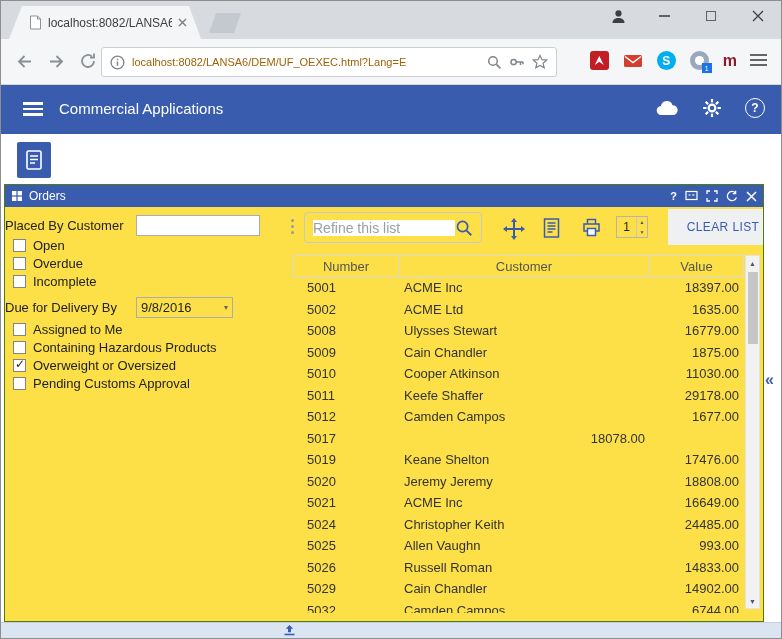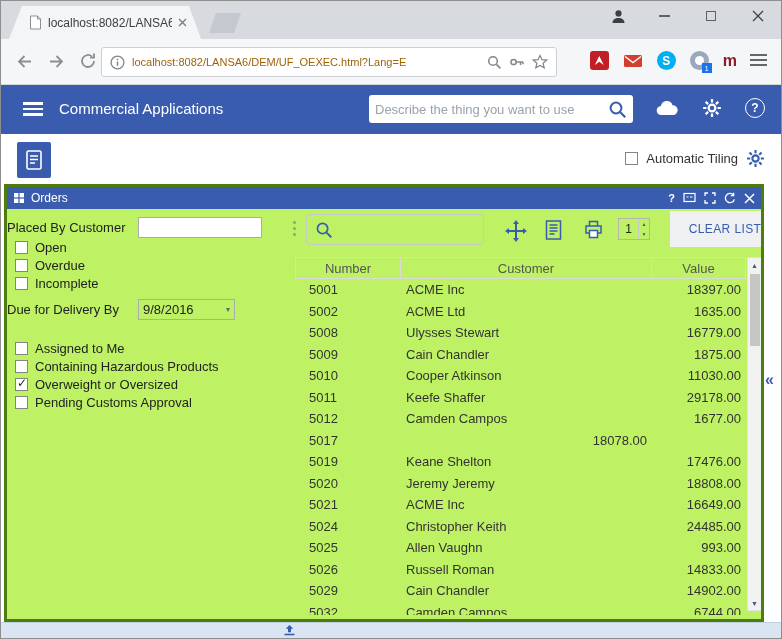--- a/index.html
+++ b/index.html
@@ -58,21 +58,21 @@
   .subbar{position:absolute;top:133px;left:0;width:100%;height:50px;background:#fff}
   .appmenu-btn{position:absolute;left:16px;top:8px;width:34px;height:36px;background:var(--accent);border-radius:2px;
                display:flex;align-items:center;justify-content:center}
   .tiling{position:absolute;right:16px;top:15px;display:flex;align-items:center;gap:8px;font-size:13px;color:#333}
 
   
   .cb{display:inline-block;width:13px;height:13px;border:1px solid #848484;background:#fff;position:relative;flex:none}
   .cb.checked::after{content:"\2713";position:absolute;left:1px;top:-3px;font-size:12px;font-weight:bold;color:#222}
 
   
-  .window{position:absolute;left:3px;top:183px;width:760px;height:438px;border:3px solid #4d7c0f;background:#bef264}
+  .window{position:absolute;left:3px;top:183px;width:760px;height:438px;border:1px solid #4d7c0f;background:#fde047}
   .titlebar{height:22px;background:var(--accent);display:flex;align-items:center;gap:6px;padding:0 6px}
   .titlebar .wtitle{color:#fff;font-size:12px}
   .tb-icons{margin-left:auto;display:flex;gap:8px;align-items:center}
   .tb-help{color:#fff;font-size:11px;font-weight:bold}
   .winbody{position:relative;height:414px;overflow:hidden}
 
   
   .filters{position:absolute;left:0;top:0;width:280px;height:100%;font-size:13px;color:#222}
   .frow-label{position:absolute;left:0}
   .txtbox{position:absolute;border:1px solid #a9adb3;background:#fff;height:21px;font-size:13px;color:#222;
@@ -227,29 +227,20 @@
       </span>
   </div>
 
   <div class="appbar">
     <span class="bars">
         <span></span>
         <span></span>
         <span></span>
       </span>
     <span class="app-title">Commercial Applications</span>
-    <div class="app-search">
-      <input type="text" placeholder="Describe the thing you want to use" style="">
-      <span>
-        <svg width="19" height="19" viewBox="0 0 19 19">
-            <circle cx="8" cy="8" r="5.4" fill="none" stroke="#3a5caf" stroke-width="2"></circle>
-            <path d="M12.2 12.2l5 5" stroke="#3a5caf" stroke-width="2.2"></path>
-          </svg>
-      </span>
-    </div>
     <div class="appbar-icons">
       <span>
         <svg width="24" height="18" viewBox="0 0 24 18">
             <path d="M6.5 16a4.5 4.5 0 0 1-.6-9A6 6 0 0 1 17.5 6.2 4 4 0 0 1 18 16z" fill="#fff"></path>
           </svg>
       </span>
       <span>
         <svg width="20" height="20" viewBox="0 0 18 18">
             <circle cx="9" cy="9" r="3" fill="none" stroke="#fff" stroke-width="2"></circle>
             <path d="M9 1v3M9 14v3M1 9h3M14 9h3M3.3 3.3l2.2 2.2M12.5 12.5l2.2 2.2M14.7 3.3l-2.2 2.2M5.5 12.5l-2.2 2.2" stroke="#fff" stroke-width="2"></path>
@@ -259,30 +250,20 @@
     </div>
   </div>
 
   <div class="subbar">
     <span class="appmenu-btn">
       <svg width="20" height="22" viewBox="0 0 20 22">
           <rect x="3" y="2" width="14" height="18" rx="1.5" fill="none" stroke="#fff" stroke-width="1.6"></rect>
           <path d="M6 7h8M6 10.5h8M6 14h5" stroke="#fff" stroke-width="1.6"></path>
         </svg>
     </span>
-    <div class="tiling">
-      <span class="cb"></span>
-      <span>Automatic Tiling</span>
-      <span>
-        <svg width="19" height="19" viewBox="0 0 18 18">
-            <circle cx="9" cy="9" r="3" fill="none" stroke="#3a5caf" stroke-width="2"></circle>
-            <path d="M9 1v3M9 14v3M1 9h3M14 9h3M3.3 3.3l2.2 2.2M12.5 12.5l2.2 2.2M14.7 3.3l-2.2 2.2M5.5 12.5l-2.2 2.2" stroke="#3a5caf" stroke-width="2"></path>
-          </svg>
-      </span>
-    </div>
   </div>
 
   <div class="window">
     <div class="titlebar">
       <span>
         <svg width="12" height="12" viewBox="0 0 12 12">
             <rect x="1" y="1" width="4.4" height="4.4" fill="#fff"></rect>
             <rect x="6.6" y="1" width="4.4" height="4.4" fill="#fff"></rect>
             <rect x="1" y="6.6" width="4.4" height="4.4" fill="#fff"></rect>
             <rect x="6.6" y="6.6" width="4.4" height="4.4" fill="#fff"></rect>
@@ -339,21 +320,21 @@
               <span>Incomplete</span>
             </div>
           </div>
 
         <span class="frow-label" style="top:93px">Due for Delivery By</span>
         <div class="datebox">
           <span>9/8/2016</span>
           <span class="caret">▾</span>
         </div>
 
-        <div style="position:absolute;left:8px;top:130px">
+        <div style="position:absolute;left:8px;top:113px">
 
             <div class="cbrow">
               <span class="cb"></span>
               <span>Assigned to Me</span>
             </div>
 
             <div class="cbrow">
               <span class="cb"></span>
               <span>Containing Hazardous Products</span>
             </div>
@@ -371,20 +352,21 @@
       </div>
 
       <div class="listpanel">
         <span class="drag-dots">
             <i></i>
             <i></i>
             <i></i>
           </span>
 
         <div class="refine">
+          <input type="text" placeholder="Refine this list" style="">
           <span>
             <svg width="18" height="18" viewBox="0 0 19 19">
                 <circle cx="8" cy="8" r="5.4" fill="none" stroke="#3a5caf" stroke-width="1.8"></circle>
                 <path d="M12.2 12.2l5 5" stroke="#3a5caf" stroke-width="2"></path>
               </svg>
           </span>
         </div>
 
         <span class="tool-ic" style="left:218px">
           <svg width="22" height="22" viewBox="0 0 22 22">

